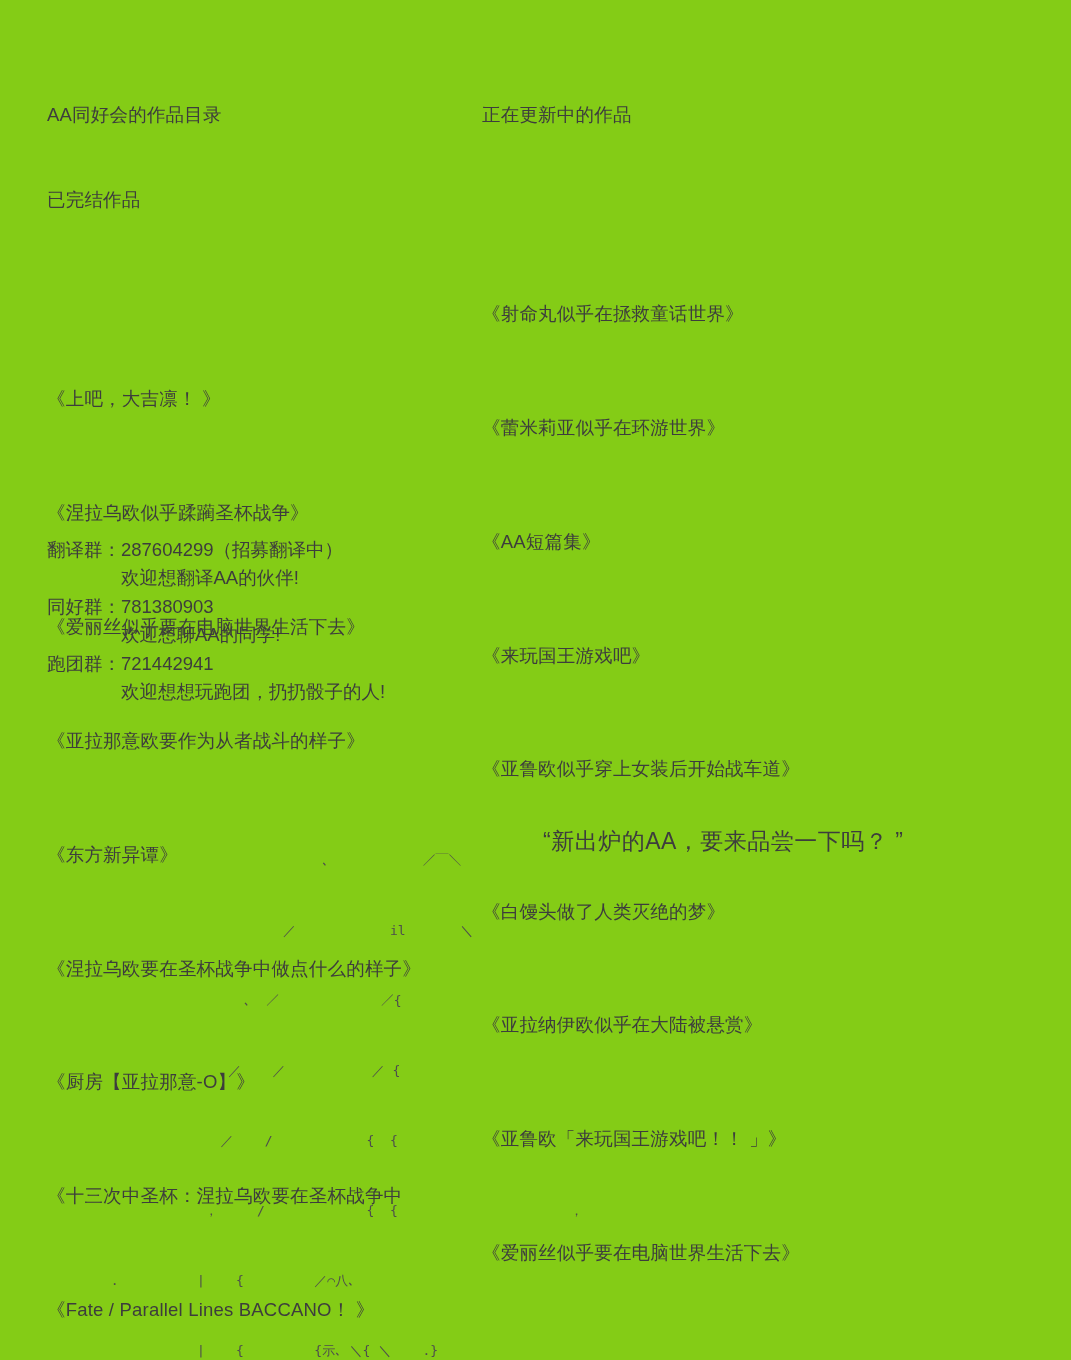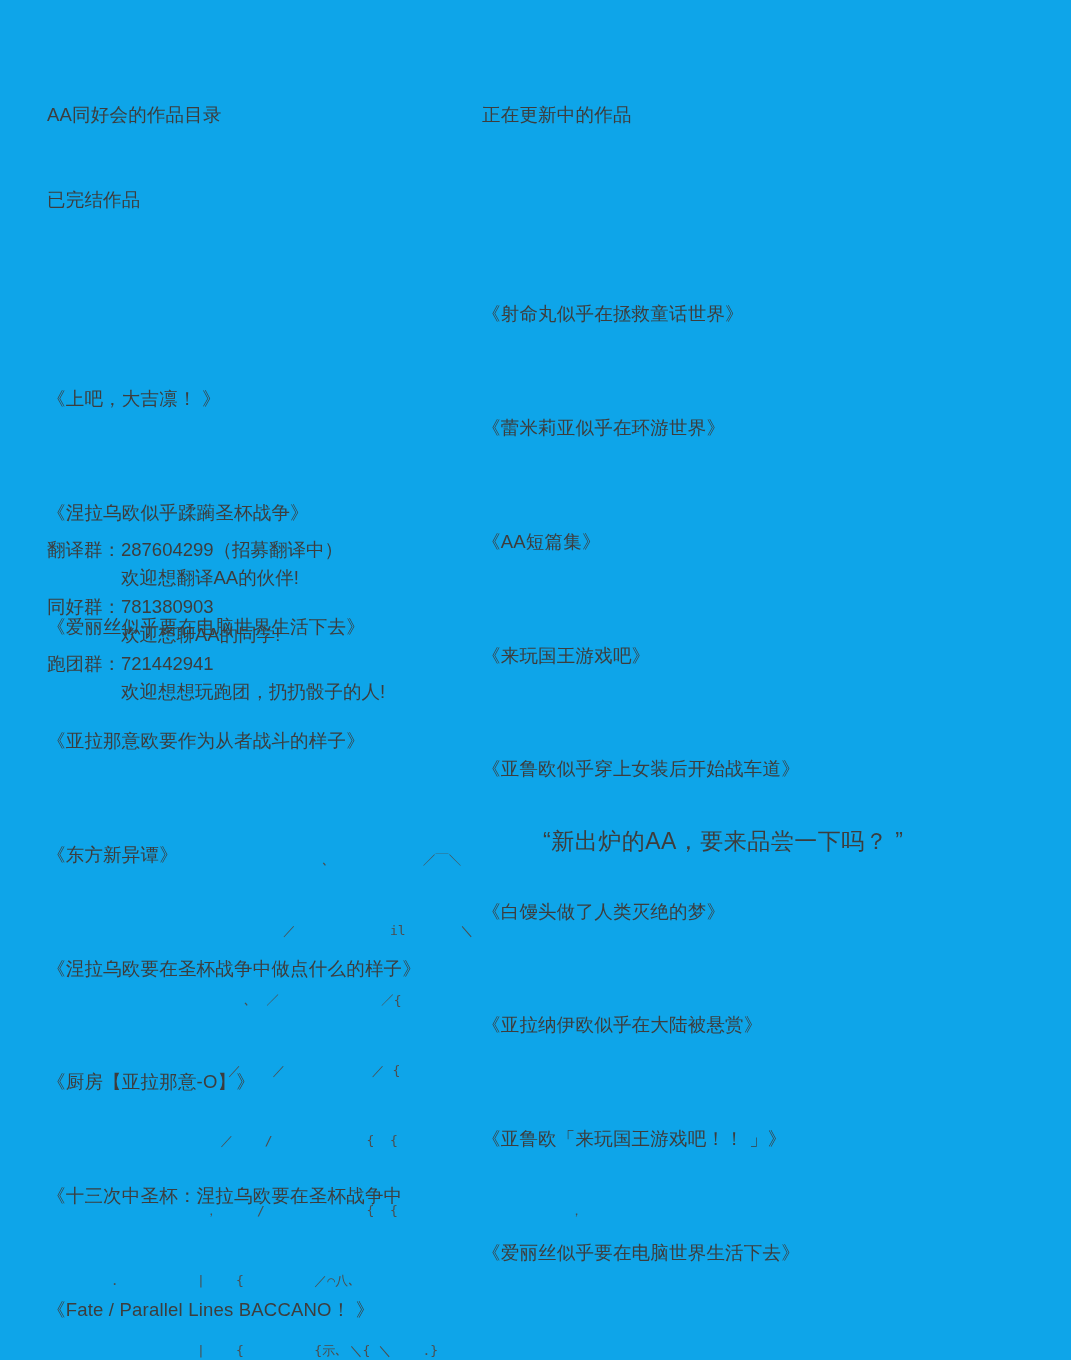--- a/index.html
+++ b/index.html
@@ -3,21 +3,21 @@
 <meta charset="utf-8">
 <style>
   * { margin: 0; padding: 0; box-sizing: border-box; }
   html, body { background: #ffffff; }
   body {
     width: 1071px; height: 1360px;
     font-family: "Liberation Sans", "DejaVu Sans", sans-serif;
   }
   .page {
     position: relative; width: 1071px; height: 1360px;
-    background: #0ea5e9; color: #3d3d3d; overflow: hidden;
+    background: #84cc16; color: #3d3d3d; overflow: hidden;
   }
   .col {
     position: absolute; font-size: 18.5px; line-height: 28.45px;
     white-space: pre; letter-spacing: 0.2px;
   }
   .col-left  { left: 47px;  top: 44px; }
   .col-right { left: 482px; top: 44px; }
   .line { white-space: pre; }
   .groups {
     position: absolute; left: 47px; top: 536px;

